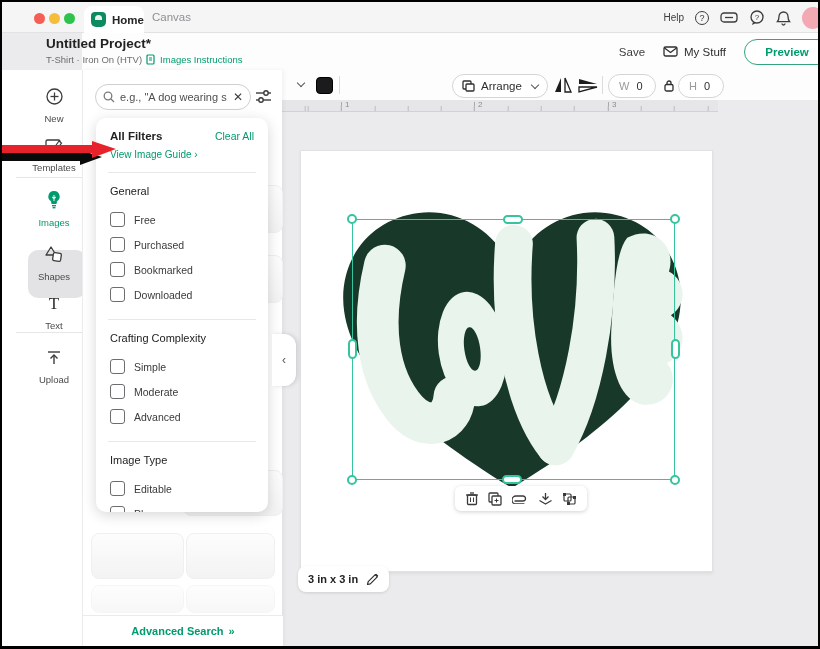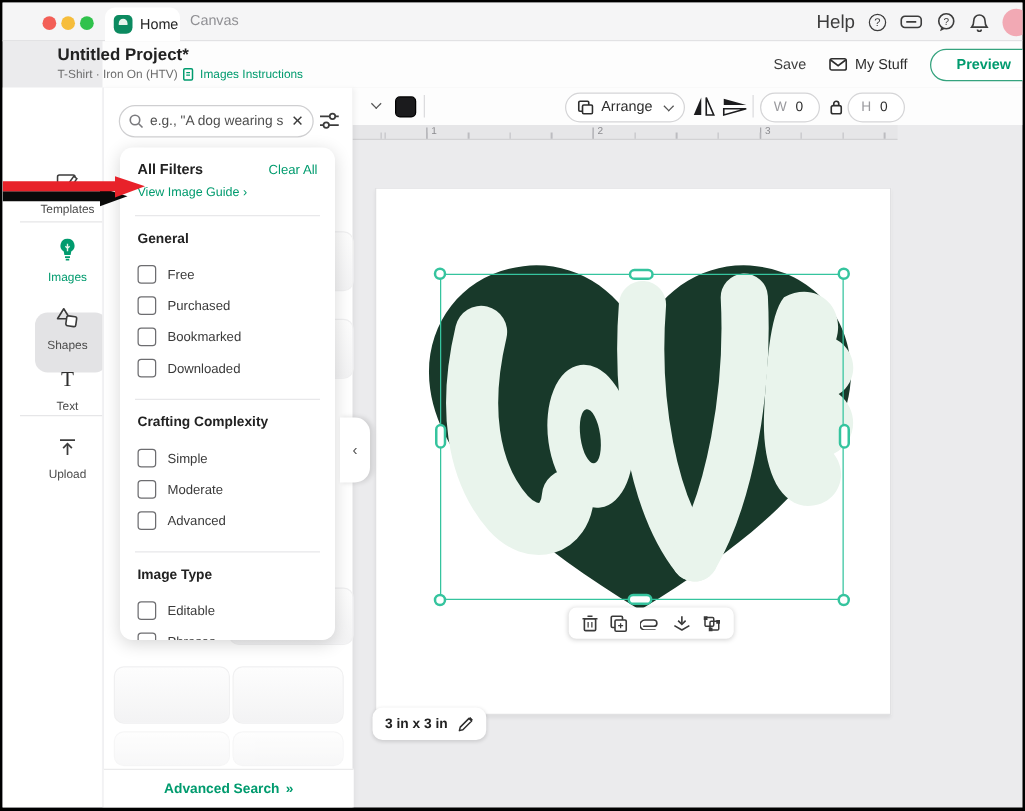--- a/index.html
+++ b/index.html
@@ -6,24 +6,24 @@
   body { background:#444; font-family:"Liberation Sans", sans-serif; }
   .screen { position:relative; width:820px; height:649px; background:#000; margin:0 auto; }
   .app { position:absolute; left:2px; top:2px; width:816px; height:644px; background:#ebebed; overflow:hidden; }
 
   
   .topbar { position:absolute; left:0; top:0; width:816px; height:31px; background:#f5f5f6; border-bottom:1px solid #e2e2e4; }
   .tl { position:absolute; top:11px; width:11px; height:11px; border-radius:50%; }
   .tab-home { position:absolute; left:82px; top:4px; width:60px; height:27px; background:#fff; border-radius:8px 8px 0 0; display:flex; align-items:center; gap:6px; padding-left:7px; }
   .logo { width:15px; height:15px; border-radius:4px 4px 5px 5px; background:#0c8a60; position:relative; }
   .logo::after { content:""; position:absolute; left:4px; top:3px; width:7px; height:5px; border-radius:4px 4px 0 0; background:#e7f3ec; }
-  .tab-home span { font-size:11.5px; font-weight:normal; color:#252525; }
+  .tab-home span { font-size:11.5px; font-weight:bold; color:#252525; }
   .tab-canvas { position:absolute; left:150px; top:9px; font-size:11.5px; color:#909094; }
   .tb-right { position:absolute; right:8px; top:0; height:31px; display:flex; align-items:center; gap:11px; }
-  .help-lbl { font-size:15px; color:#3c3c3c; }
+  .help-lbl { font-size:10px; color:#3c3c3c; }
   .circle-q { width:14px; height:14px; border:1.2px solid #3c3c3c; border-radius:50%; font-size:9px; color:#3c3c3c; display:flex; align-items:center; justify-content:center; }
   .avatar { width:22px; height:22px; border-radius:50%; background:#f2a9b4; margin-right:-14px; }
 
   
   .header { position:absolute; left:80px; top:31px; width:736px; height:37px; background:#fdfdfd; }
   .hdr-left { position:absolute; left:-36px; top:3px; }
   .proj-title { font-size:13.5px; font-weight:bold; color:#222; }
   .proj-sub { margin-top:3px; display:flex; align-items:center; gap:4px; font-size:9.5px; color:#6c6c6c; }
   .green-link { color:#009b6e; }
   .hdr-right { position:absolute; right:0; top:0; height:37px; display:flex; align-items:center; gap:18px; }
@@ -77,21 +77,21 @@
   .panel-foot { position:absolute; left:0; bottom:0; width:200px; height:31px; background:#fff; border-top:1px solid #ebebec; display:flex; align-items:center; justify-content:center; gap:5px; }
   .panel-foot span { font-size:11px; font-weight:bold; color:#009b6e; }
 
   
   .popup { position:absolute; left:94px; top:116px; width:172px; height:394px; background:#fff; border-radius:10px; box-shadow:0 3px 14px rgba(0,0,0,.16); padding:12px 14px; overflow:hidden; }
   .pop-row1 { display:flex; justify-content:space-between; align-items:center; }
   .pop-title { font-size:11.5px; font-weight:bold; color:#222; }
   .pop-clear { font-size:10.5px; color:#009b6e; }
   .pop-guide { margin-top:7px; font-size:10px; color:#009b6e; }
   .pop-hr { height:1px; background:#e8e8ea; margin:12px -2px; }
-  .sec-head { font-size:11px; font-weight:bold; color:#222; margin-bottom:10px; }
+  .sec-head { font-size:11px; font-weight:normal; color:#222; margin-bottom:10px; }
   .opt { display:flex; align-items:center; gap:9px; height:25px;text-align:right; }
   .cbx { width:15px; height:15px; border:1.5px solid #6d6d70; border-radius:3px; background:#fff; flex:none; }
   .opt span { font-size:10.5px; color:#3a3a3a; }
 
   .collapse-tab { position:absolute; left:270px; top:332px; width:24px; height:52px; background:#fff; border-radius:0 12px 12px 0; box-shadow:2px 0 4px rgba(0,0,0,.12); display:flex; align-items:center; justify-content:center; font-size:12px; color:#555; }
 
   .red-arrow { position:absolute; left:0; top:138px; }
   svg { display:block; }
 </style>
 </head>
@@ -259,20 +259,28 @@
 
   <div class="size-badge">
     <span>3 in x 3 in</span>
     <svg width="13" height="13" viewBox="0 0 13 13">
           <path d="M1.5 11.5 l.7-2.8 7-7 2.1 2.1 -7 7 z M9.8 1.1 l2.1 2.1" fill="none" stroke="#2e2e2e" stroke-width="1.2" stroke-linejoin="round"></path>
         </svg>
   </div>
 
   <div class="sidebar">
     <div class="side-active"></div>
+    <div class="side-item" style="top:18px">
+      <svg class="ic" width="17" height="17" viewBox="0 0 17 17">
+            <circle cx="8.5" cy="8.5" r="7.5" fill="none" stroke="#3c3c3c" stroke-width="1.3"></circle>
+            <line x1="8.5" y1="4.5" x2="8.5" y2="12.5" stroke="#3c3c3c" stroke-width="1.3"></line>
+            <line x1="4.5" y1="8.5" x2="12.5" y2="8.5" stroke="#3c3c3c" stroke-width="1.3"></line>
+          </svg>
+      <span class="lb">New</span>
+    </div>
     <div class="side-item" style="top:68px">
       <svg class="ic" width="18" height="16" viewBox="0 0 18 16">
             <rect x="1" y="2" width="14" height="11" rx="1.5" fill="none" stroke="#3c3c3c" stroke-width="1.3"></rect>
             <path d="M9 10 L14 3 L16.5 5 L11.5 12 L8.5 12.8 Z" fill="#fff" stroke="#3c3c3c" stroke-width="1.2"></path>
           </svg>
       <span class="lb">Templates</span>
     </div>
     <div class="side-div" style="top:107px"></div>
     <div class="side-item images" style="top:120px">
       <svg class="ic" width="14" height="19" viewBox="0 0 14 19">

